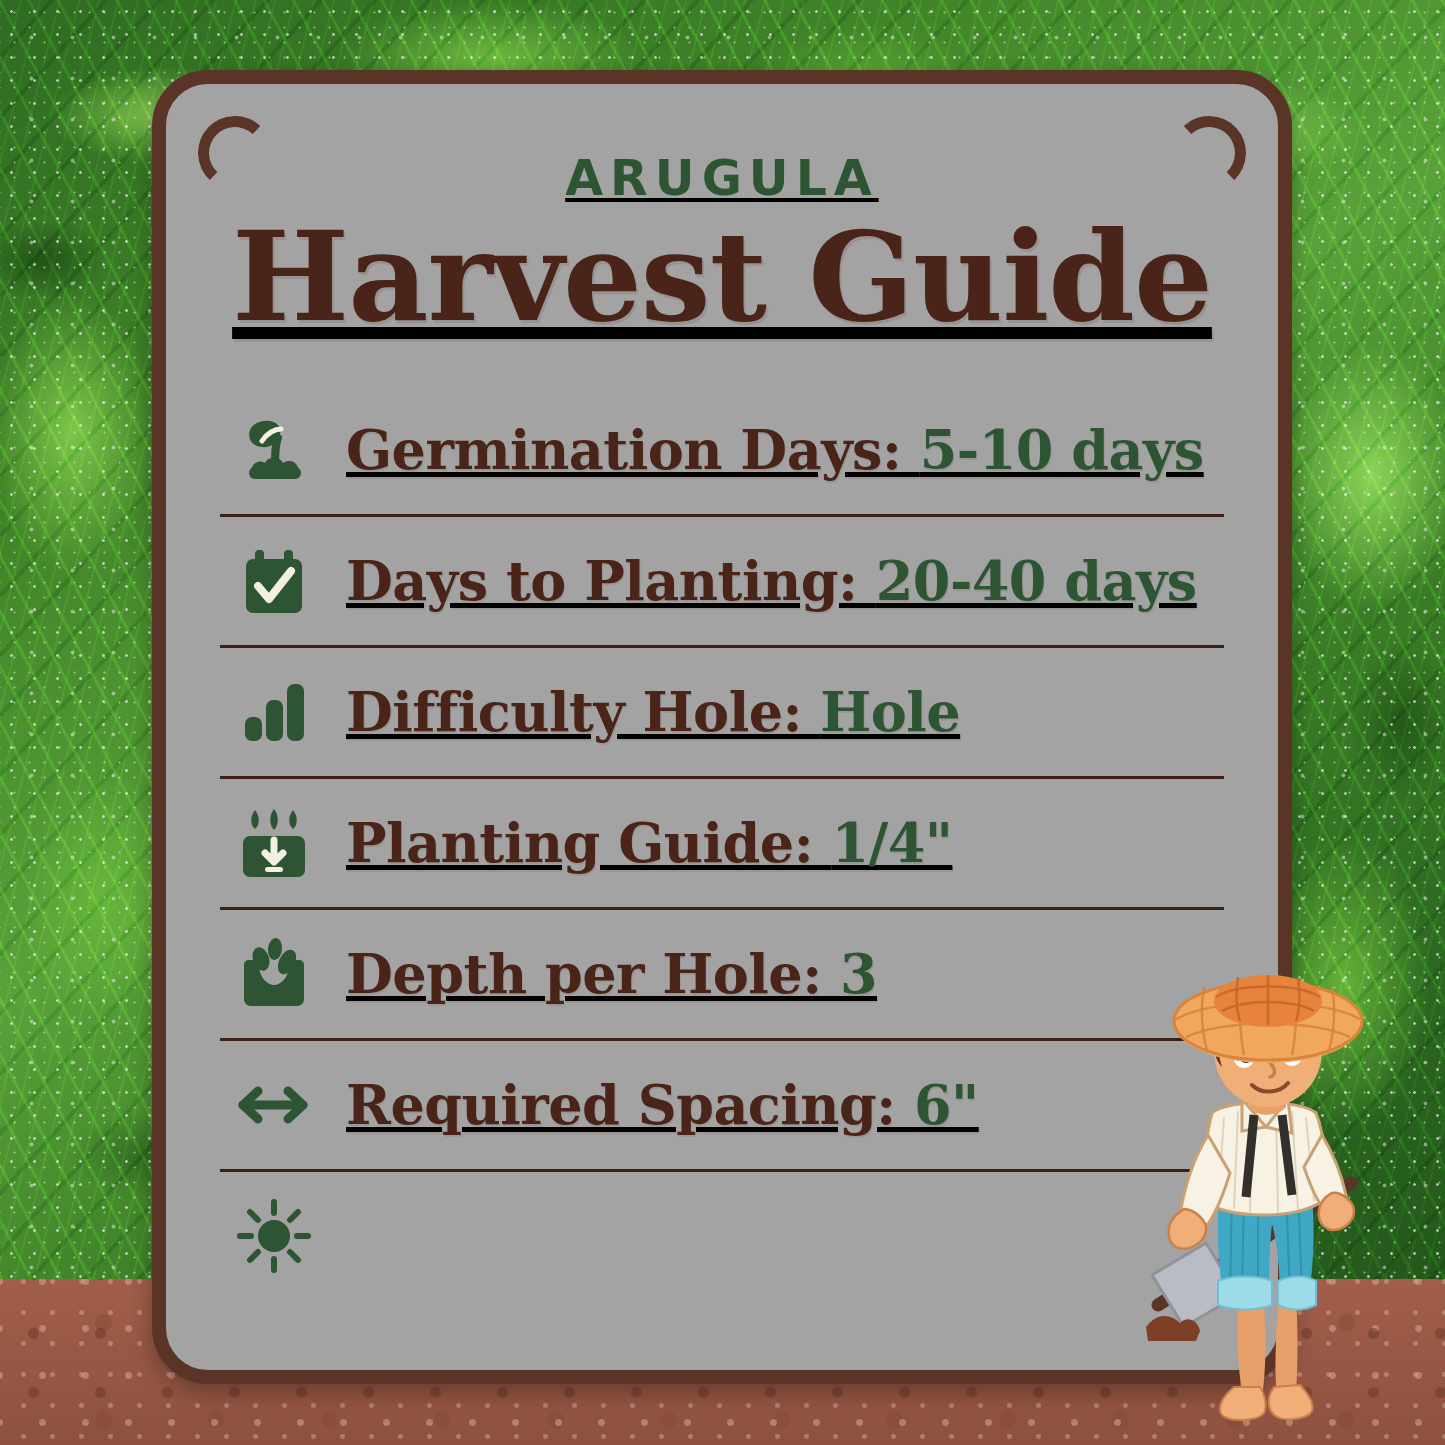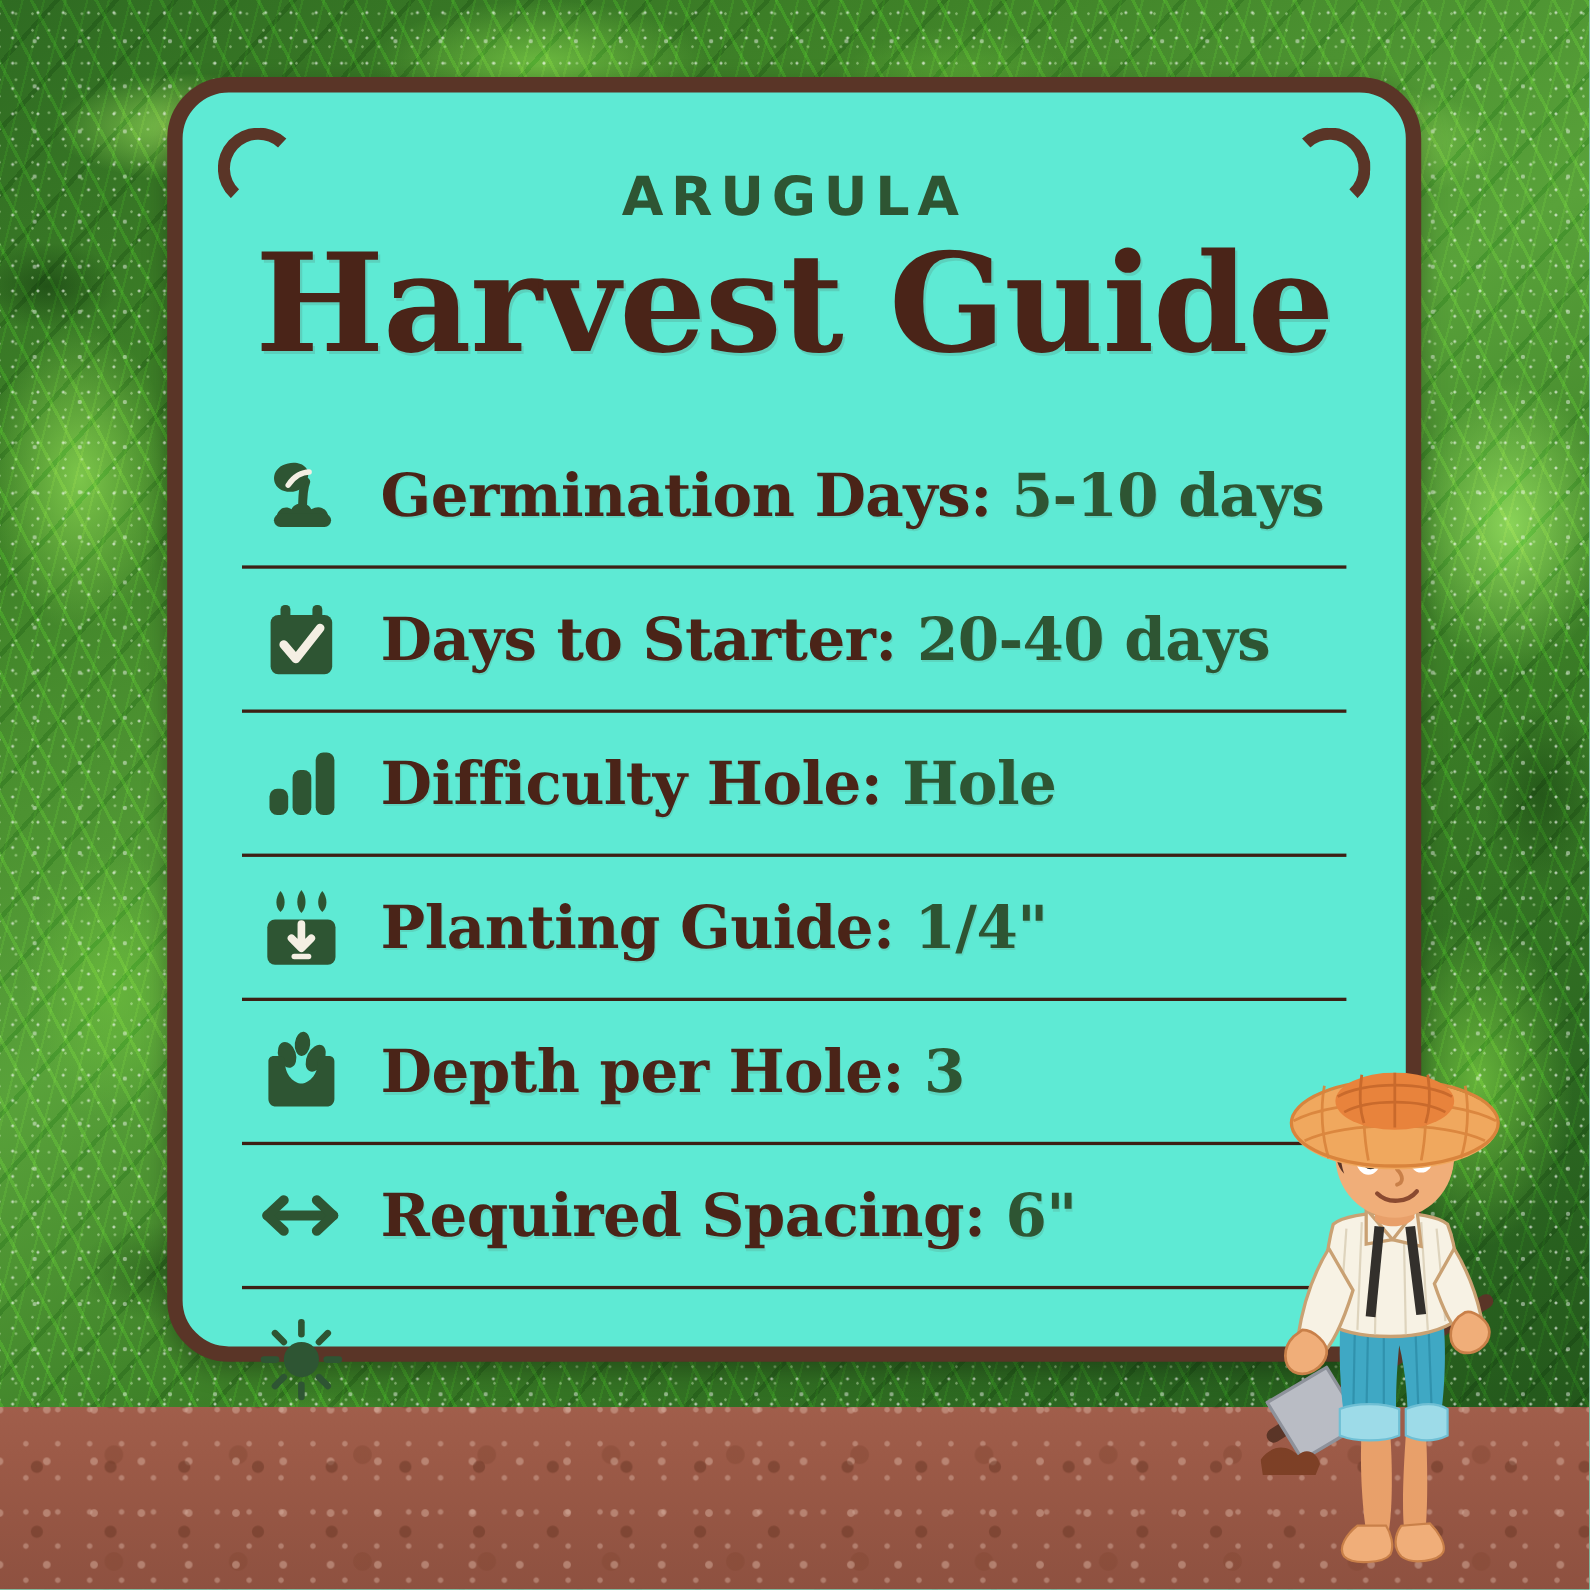--- a/index.html
+++ b/index.html
@@ -90,25 +90,26 @@
                 radial-gradient(ellipse 700px 95px at 84% 100%, #000 0 99%, transparent 100%),
                 linear-gradient(180deg, transparent 0 34px, #000 34px 100%);
   }
 
   
   .card {
     position: absolute;
     left: 152px;
     top: 70px;
     width: 1140px;
-    height: 1168px;
-    background: #5eead4;
+    height: 1314px;
+    background: #a3a3a3;
     border: 14px solid #5a3527;
     border-radius: 56px;
     box-shadow: 0 8px 22px rgba(0,0,0,.30);
+    text-decoration: underline;
   }
 
   .corner-arc {
     position: absolute;
     width: 74px; height: 74px;
     border: 11px solid #5a3527;
     border-radius: 50%;
   }
   .corner-arc.tl { top: 32px;  left: 32px;  border-right-color: transparent; border-bottom-color: transparent; transform: rotate(-2deg); }
   .corner-arc.tr { top: 32px;  right: 32px; border-left-color: transparent;  border-bottom-color: transparent; transform: rotate(2deg); }
@@ -230,21 +231,21 @@
       <div class="row">
         <span class="row-icon">
           <svg width="78" height="78" viewBox="0 0 78 78">
             <rect x="20" y="8" width="9" height="16" rx="4" fill="#2e5533"></rect>
             <rect x="49" y="8" width="9" height="16" rx="4" fill="#2e5533"></rect>
             <rect x="11" y="17" width="56" height="54" rx="7" fill="#2e5533"></rect>
             <path d="M23 44 L34 57 L56 29" stroke="#f4efe3" stroke-width="8" fill="none" stroke-linecap="round" stroke-linejoin="round"></path>
           </svg>
         </span>
         <span class="row-text">
-          <span>Days to Starter: </span><span class="row-value">20-40 days</span>
+          <span>Days to Planting: </span><span class="row-value">20-40 days</span>
         </span>
       </div>
       <div class="row-divider"></div>
 
       <div class="row">
         <span class="row-icon">
           <svg width="78" height="78" viewBox="0 0 78 78">
             <rect x="10" y="44" width="17" height="24" rx="7" fill="#2e5533"></rect>
             <rect x="31" y="27" width="17" height="41" rx="7" fill="#2e5533"></rect>
             <rect x="52" y="11" width="17" height="57" rx="7" fill="#2e5533"></rect>

